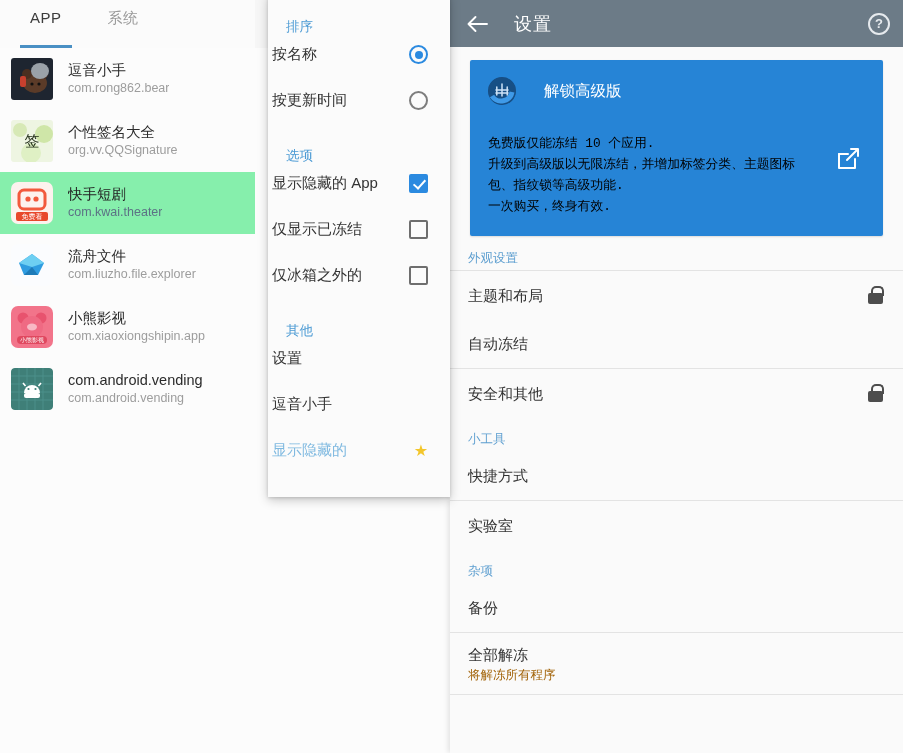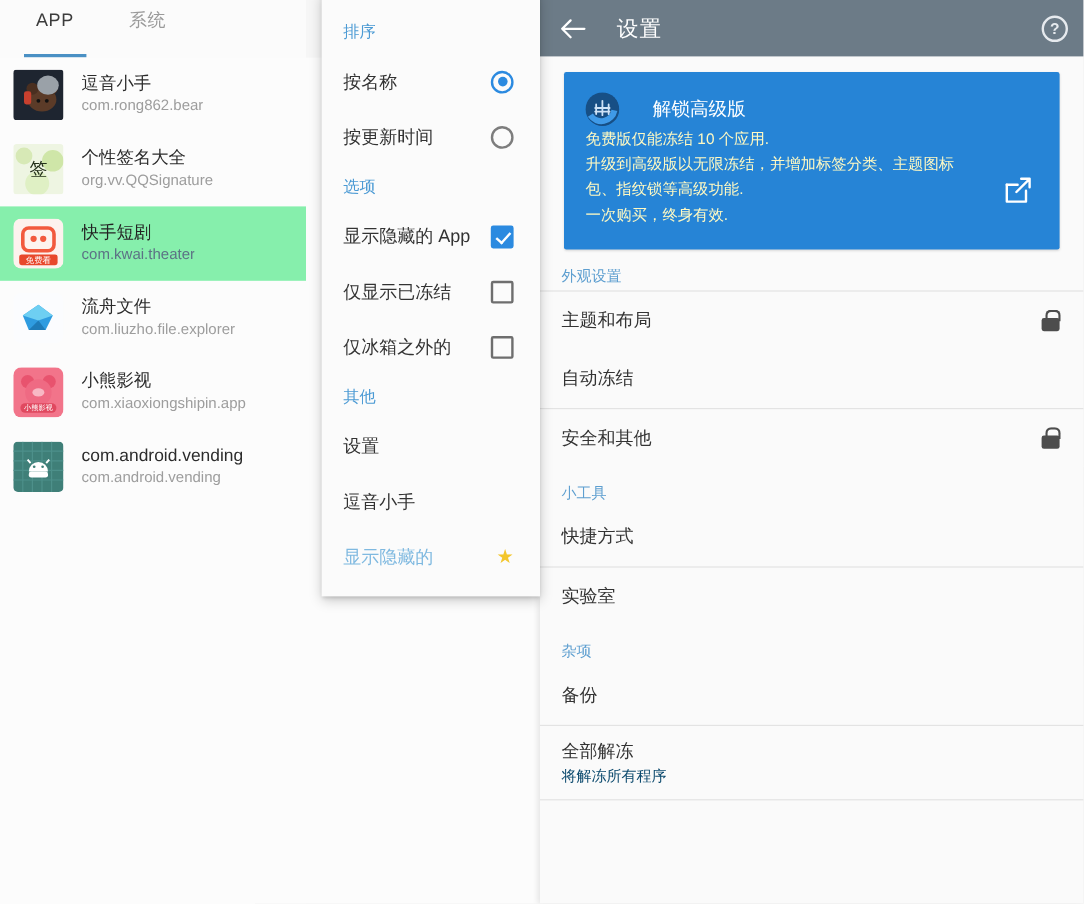--- a/index.html
+++ b/index.html
@@ -64,22 +64,22 @@
     background: #fbfbfb;
     box-shadow: 0 3px 10px rgba(0,0,0,0.22), 0 1px 3px rgba(0,0,0,0.14);
     padding: 14px 0 10px 0;
     z-index: 20;
   }
   .menu-section-title {
     font-size: 13.5px; color: #4b9ad4; font-weight: 500;
     padding: 10px 0 9px 18px;
   }
   .menu-item {
-    display: flex; align-items: center; justify-content: space-between;
-    height: 46px; padding: 0 22px 0 18px;
+    display: flex; justify-content: space-between;
+    height: 46px; padding: 0 22px 0 4px;
   }
   .menu-label { font-size: 15px; color: #333; }
   .menu-label.accent { color: #7fb9e0; }
   .radio-outer {
     width: 19px; height: 19px; border-radius: 50%;
     border: 2px solid #7d7d7d; position: relative; flex: 0 0 19px;
   }
   .radio-outer.on { border-color: #2b8ae0; }
   .radio-outer.on::after {
     content: ""; position: absolute; left: 3.5px; top: 3.5px;
@@ -131,38 +131,39 @@
   #promo-badge {
     width: 28px; height: 28px; border-radius: 50%;
     background: #1c5fa0; position: relative; flex: 0 0 28px;
     display:flex;align-items:center;justify-content:center;
     overflow:hidden;
   }
   #promo-title {
     color: #fff; font-size: 15.5px; margin-left: 28px; font-weight: 500;
   }
   #promo-body {
-    margin-top: 0; color: #fef9c3; font-size: 12.8px; line-height: 21px;
+    margin-top: 28px; color: #000000; font-size: 12.8px; line-height: 21px;
     max-width: 330px;
+    font-family: Liberation Mono, monospace;
   }
   #promo-link {
     position: absolute; right: 22px; top: 86px; width: 25px; height: 25px;
   }
   .group-title {
     font-size: 12.5px; color: #5e9fd0; padding: 14px 0 3px 18px;
   }
   .setting-row {
     min-height: 49px; display: flex; align-items: center;
     justify-content: space-between; padding: 0 20px 0 18px;
     background: #fafafa;
   }
   .setting-row.bordered { border-top: 1px solid #e3e3e3; }
   .setting-main { display: flex; flex-direction: column; }
   .setting-label { font-size: 15px; color: #333; line-height: 21px; }
-  .setting-sub { font-size: 12.5px; color: #0c4a6e; line-height: 18px; margin-top: 1px;}
+  .setting-sub { font-size: 12.5px; color: #a16207; line-height: 18px; margin-top: 1px;}
   .lock-glyph { width: 15px; height: 18px; position: relative; flex:0 0 15px; }
   .lock-glyph::before {
     content: ""; position: absolute; left: 3px; top: 0; width: 9px; height: 8px;
     border: 2.2px solid #4d4d4d; border-bottom: none;
     border-radius: 5px 5px 0 0;
   }
   .lock-glyph::after {
     content: ""; position: absolute; left: 0; top: 7px; width: 15px; height: 11px;
     background: #4d4d4d; border-radius: 2px;
   }

